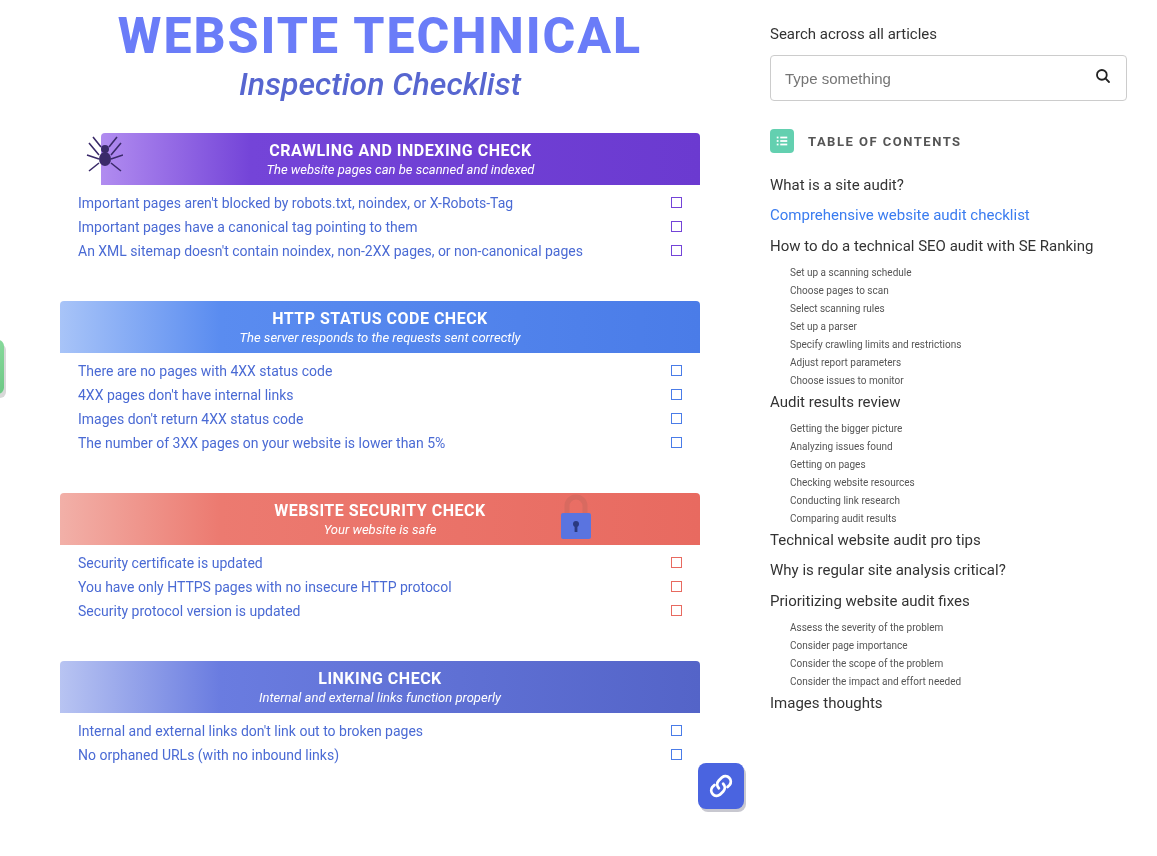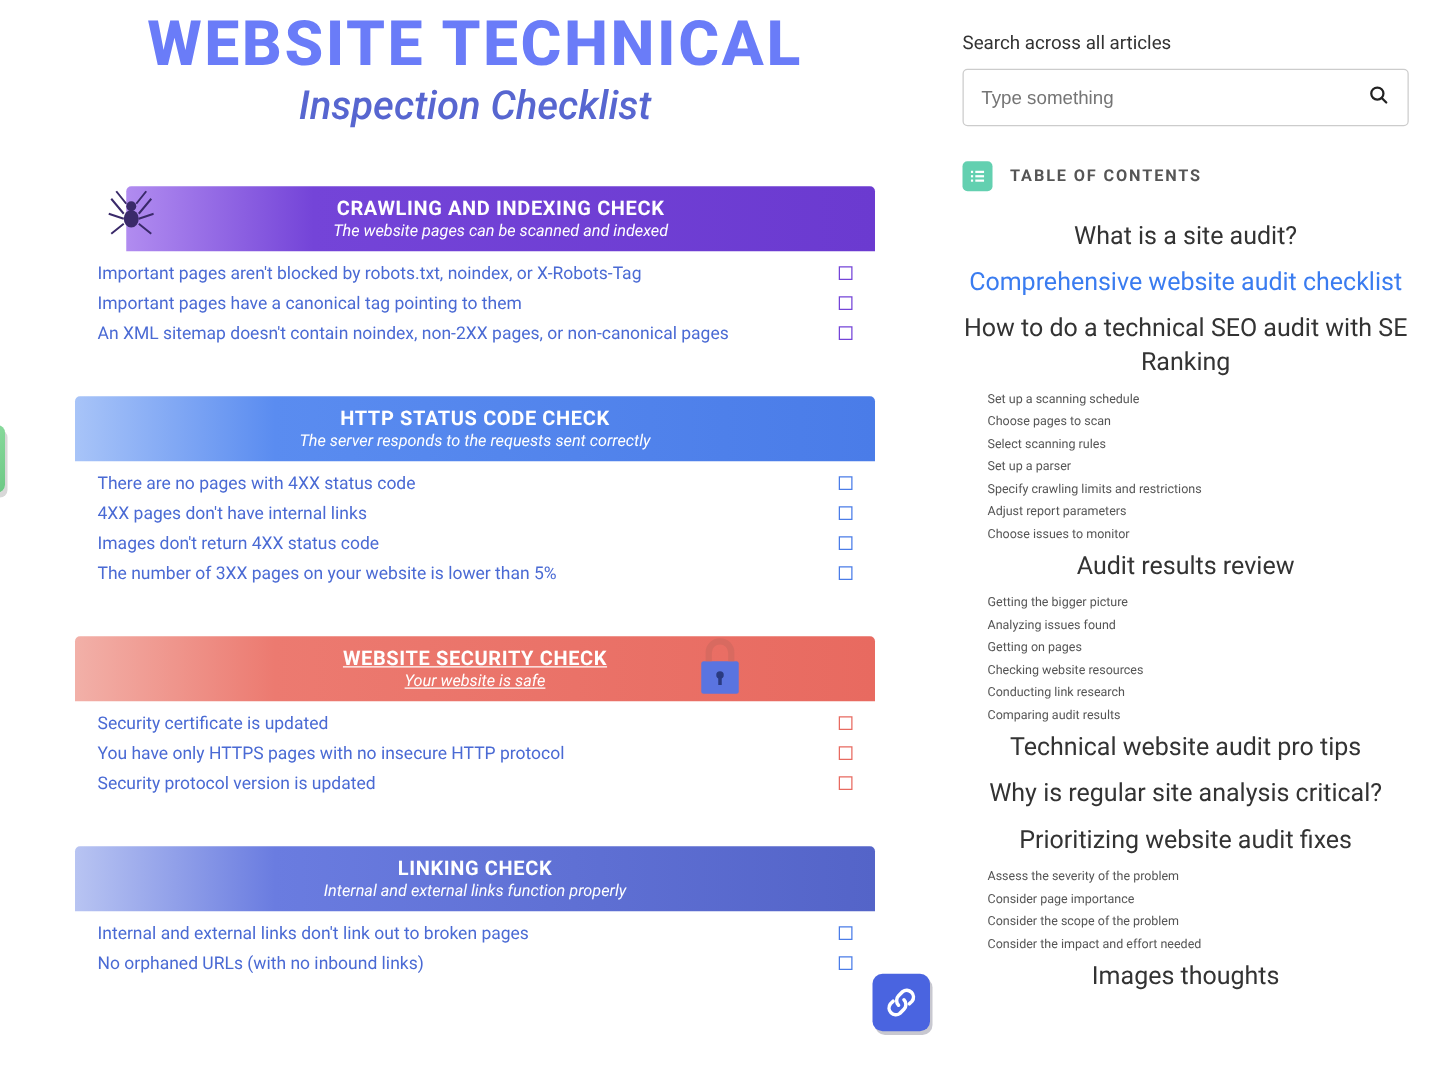--- a/index.html
+++ b/index.html
@@ -25,37 +25,37 @@
     line-height: 1.05;
     margin-top: 0;
   }
   .page-subtitle {
     font-size: 32px;
     font-style: italic;
     font-weight: 500;
     color: #5766d0;
     text-align: center;
     margin-top: 2px;
-    margin-bottom: 46px;
+    margin-bottom: 30px;
   }
 
   .section { position: relative; margin-bottom: 28px; background:#fff; border-radius:4px; }
   .section-header {
     padding: 8px 10px 8px 10px;
     text-align: center;
     color: #fff;
     border-radius: 4px 4px 0 0;
     position: relative;
   }
   .section-title { font-size: 16px; font-weight: 700; letter-spacing: 0.5px; }
   .section-sub   { font-size: 13px; font-style: italic; margin-top: 2px; }
 
   .hdr-purple { background: linear-gradient(90deg, #b18cf0 0%, #7444d8 25%, #6b3ad0 100%); margin-left: 41px; }
   .hdr-blue   { background: linear-gradient(90deg, #a8c4f8 0%, #5a8cf0 25%, #4a7ce8 100%); }
-  .hdr-red    { background: linear-gradient(90deg, #f2b0a8 0%, #ec7a70 25%, #e86a60 100%); text-decoration: underline; }
+  .hdr-red    { background: linear-gradient(90deg, #f2b0a8 0%, #ec7a70 25%, #e86a60 100%); }
   .hdr-blue2  { background: linear-gradient(90deg, #b8c4f2 0%, #6a7ce0 25%, #5464c8 100%); }
 
   .items { padding: 6px 18px 10px 18px; }
   .item-row {
     display: flex;
     justify-content: space-between;
     align-items: center;
     padding: 4px 0;
     font-size: 14px;
     color: #4a6ad4;
@@ -105,21 +105,21 @@
   }
   .toc-head { display:flex; align-items:center; gap:14px; margin-bottom:22px; }
   .toc-icon {
     width:24px; height:24px; background:#63d0b0; border-radius:4px;
     display:flex; align-items:center; justify-content:center;
   }
   .toc-title {
     font-size:13px; font-weight:700; letter-spacing:1.5px; color:#555;
   }
   .toc-list { list-style:none; }
-  .toc-l1 { font-size:20px; color:#333; margin-bottom:10px; cursor:pointer; line-height:1.35;text-align:center; }
+  .toc-l1 { font-size:15px; color:#333; margin-bottom:10px; cursor:pointer; line-height:1.35; }
   .toc-l1.active { color:#3a7cf0; }
   .toc-l2 { font-size:10px; color:#555; margin:5px 0 5px 20px; cursor:pointer; line-height:1.3; }
 </style>
 </head>
 <body>
 
 <div class="container">
   <div class="main">
 
     <h1 class="page-title">WEBSITE TECHNICAL</h1>

